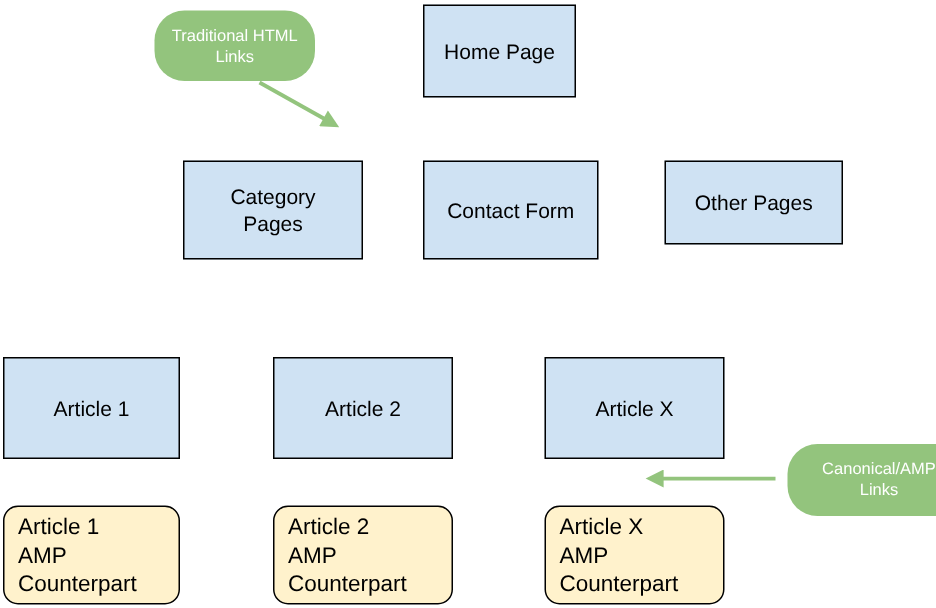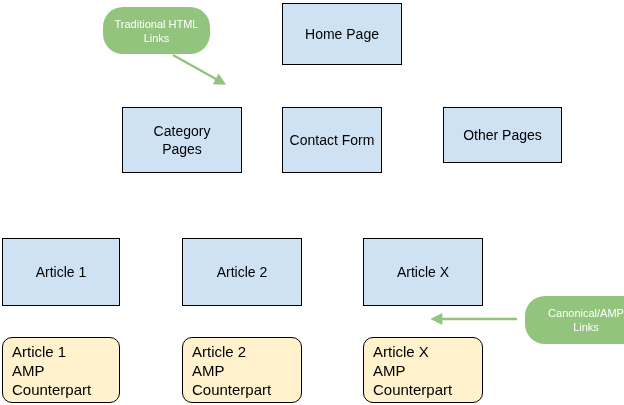--- a/index.html
+++ b/index.html
@@ -58,23 +58,23 @@
     border:1px solid var(--box-border);
     border-radius:10px;
     color:var(--text-color);
     font-size:15px;
     line-height:19px;
     text-align:left;
     justify-content:flex-start;
     padding:4px 6px 4px 9px;
   }
   #callout-traditional{left:103px;top:7px;width:107px;height:47px;}
-  #node-home{left:282px;top:3px;width:120px;height:62px;}
+  #node-home{left:282px;top:3px;width:102px;height:62px;}
   #node-category{left:122px;top:107px;width:120px;height:66px;}
-  #node-contact{left:282px;top:107px;width:100px;height:66px;}
+  #node-contact{left:282px;top:107px;width:117px;height:66px;}
   #node-other{left:443px;top:107px;width:119px;height:56px;}
   #node-article1{left:2px;top:238px;width:118px;height:68px;}
   #node-article2{left:182px;top:238px;width:120px;height:68px;}
   #node-articlex{left:363px;top:238px;width:120px;height:68px;}
   #node-amp1{left:2px;top:337px;width:118px;height:66px;}
   #node-amp2{left:182px;top:337px;width:120px;height:66px;}
   #node-ampx{left:363px;top:337px;width:120px;height:66px;}
   #callout-canonical{left:525px;top:296px;width:122px;height:48px;}
   .arrow-line{
     stroke:var(--arrow-color);

